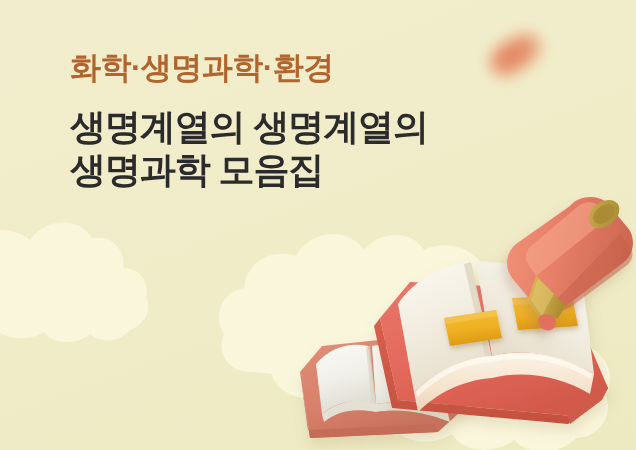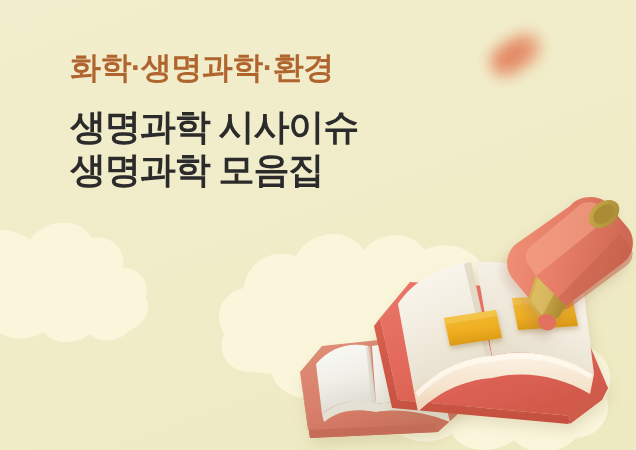--- a/index.html
+++ b/index.html
@@ -122,21 +122,21 @@
         C 430 448, 398 442, 390 422
         C 364 434, 332 420, 328 396
         C 306 404, 276 394, 272 374
         Z"></path>
     </g>
   </svg>
 
   <div class="text-block">
     <p class="eyebrow">화학·생명과학·환경</p>
     <h1 class="title">
-      <span class="tline">생명과학 시사이슈</span>
+      <span class="tline">생명계열의 생명계열의</span>
       <span class="tline">생명과학 모음집</span>
     </h1>
   </div>
 
   <div class="blur-pen"></div>
 
   <svg class="art" viewBox="0 0 636 450" aria-hidden="true">
     <defs>
 
       <linearGradient id="gCoverL" x1="0" y1="0" x2="0.6" y2="1">

